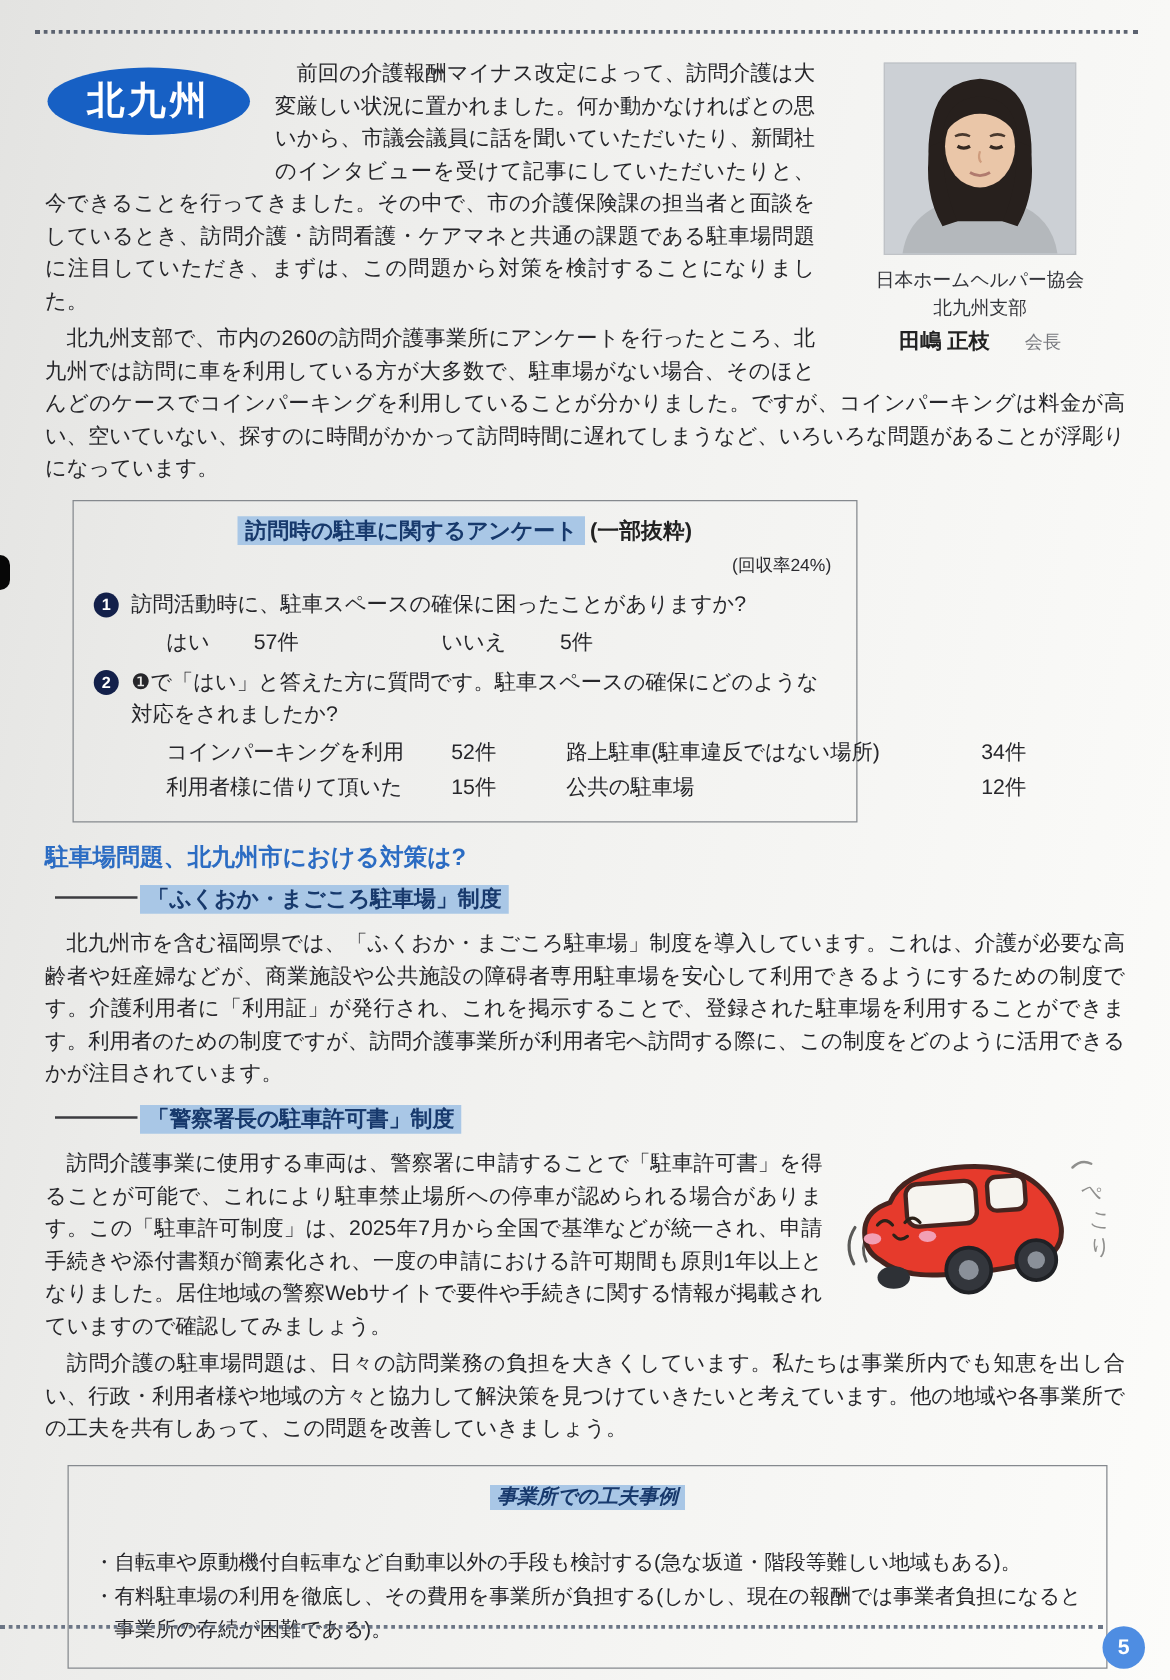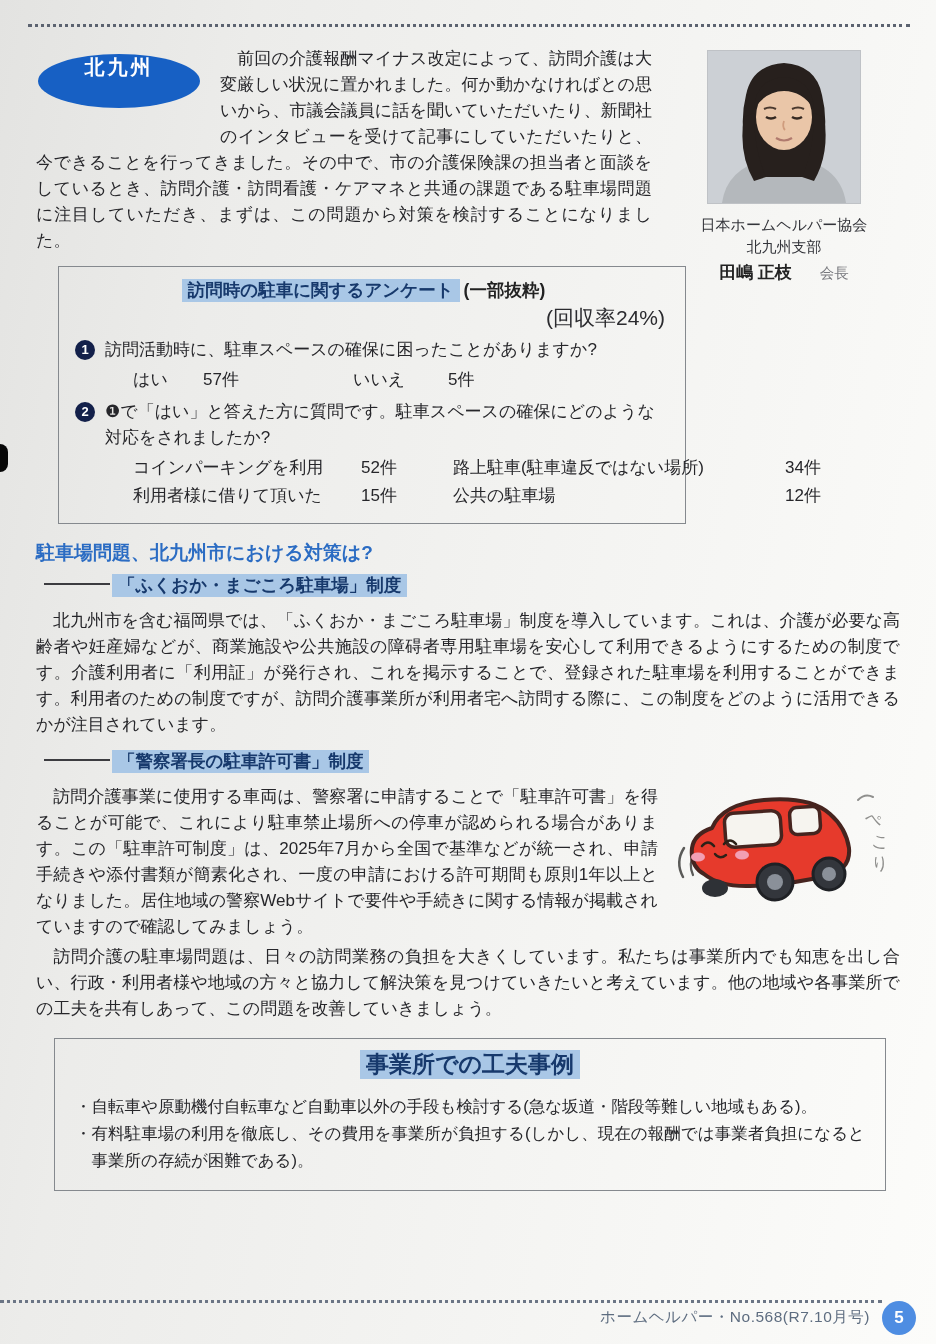--- a/index.html
+++ b/index.html
@@ -9,51 +9,51 @@
           background:linear-gradient(100deg,#e3e3e1 0%,#ececea 22%,#f3f3f1 55%,#f9f9f7 85%,#fcfcfa 100%);
           color:#26262a; }
   .dotline { height:0; border-top:3px dotted #5c6370; }
   .dotline.top { position:absolute; top:24px; left:28px; right:26px; }
   .dotline.bottom { position:absolute; top:1300px; left:0; right:54px; border-color:#6b7585; }
   .scan-mark { position:absolute; left:0; top:444px; width:8px; height:28px; background:#070707; border-radius:0 10px 10px 0; }
 
   .content { position:absolute; top:46px; left:36px; width:864px; font-size:17px; line-height:26px; }
 
   .badge { float:left; width:162px; height:54px; background:#1760c4; border-radius:50%;
-           color:#ffffff; font-size:20px; font-weight:bold; letter-spacing:3px;
-           display:flex; align-items:flex-start; justify-content:center; margin:8px 20px 28px 2px; }
+           color:#ffffff; font-size:30px; font-weight:bold; letter-spacing:3px;
+           display:flex; align-items:center; justify-content:center; margin:8px 20px 28px 2px; }
 
   .portrait-block { float:right; width:232px; margin:0 0 8px 16px; text-align:center; }
   .portrait-frame { width:154px; height:154px; margin:4px auto 10px; background:#ccd0d5; border:1px solid #bfc2c6; overflow:hidden; }
   .cap { font-size:15px; line-height:22px; color:#33343a; }
   .cap-name-row { margin-top:2px; font-size:15px; }
   .cap-name { font-weight:bold; font-size:17px; color:#222; }
   .cap-title { color:#77787d; font-size:14.5px; margin-left:28px; }
 
   .para { text-align:justify; margin-bottom:4px; }
 
   .survey-box { clear:left; border:1.5px solid #85898e; width:628px; margin:12px 0 16px 22px; padding:10px 16px 14px; }
   .survey-title-row { text-align:center; font-size:17.5px; }
   .hl { background:#a9c7e6; color:#17396c; font-weight:bold; padding:1px 6px 2px; }
   .title-note { font-weight:bold; color:#222; margin-left:4px; }
-  .survey-rate { text-align:right; font-size:21px; padding-right:4px; margin-top:2px; color:#2b2b2f; }
+  .survey-rate { text-align:right; font-size:14px; padding-right:4px; margin-top:2px; color:#2b2b2f; }
   .q-row { margin-top:6px; display:flex; align-items:flex-start; gap:10px; }
   .circle-num { flex:0 0 auto; width:20px; height:20px; border-radius:50%; background:#13204a; color:#fff;
                 font-size:13px; font-weight:bold; display:inline-flex; align-items:center; justify-content:center; margin-top:3px; }
   .ans1 { display:grid; grid-template-columns:70px 150px 95px 80px; padding-left:58px; margin-top:4px; }
   .ans2 { display:grid; grid-template-columns:228px 92px 332px 60px; padding-left:58px; margin-top:4px; row-gap:2px; }
 
   .sec-heading { clear:both; color:#2b6cc3; font-weight:bold; font-size:19px; margin:14px 0 6px; }
   .sub-heading { margin:2px 0 10px 8px; font-size:17.5px; }
   .dash { display:inline-block; width:66px; border-top:2.5px solid #3c3c40; vertical-align:middle; margin-right:2px; position:relative; top:-2px; }
 
   .car-float { float:right; width:232px; margin:2px 0 0 10px; }
 
   .tips-box { clear:both; border:1.5px solid #85898e; width:832px; margin:16px 0 0 18px; padding:12px 20px 16px; font-size:16.5px; }
-  .tips-title-row { text-align:center; margin-bottom:16px; font-size:23px; }
+  .tips-title-row { text-align:center; margin-bottom:26px; font-size:16px;font-style:italic; }
   .tips-list > div { padding-left:1em; text-indent:-1em; line-height:27px; text-align:justify; }
 
   .footer-issue { position:absolute; top:1307px; right:66px; font-size:15.5px; color:#5e6d80; letter-spacing:0.5px; }
   .page-circle { position:absolute; top:1301px; right:20px; width:34px; height:34px; border-radius:50%; background:#4e8de2;
                  color:#fff; font-size:17px; font-weight:bold; display:flex; align-items:center; justify-content:center; }
 </style>
 </head>
 <body>
 
 <div class="page">
@@ -86,20 +86,21 @@
         </svg>
       </div>
       <div class="cap">日本ホームヘルパー協会</div>
       <div class="cap">北九州支部</div>
       <div class="cap-name-row">
         <span class="cap-name">田嶋 正枝</span><span class="cap-title">会長</span>
       </div>
     </div>
 
     <p class="para">　前回の介護報酬マイナス改定によって、訪問介護は大変厳しい状況に置かれました。何か動かなければとの思いから、市議会議員に話を聞いていただいたり、新聞社のインタビューを受けて記事にしていただいたりと、今できることを行ってきました。その中で、市の介護保険課の担当者と面談をしているとき、訪問介護・訪問看護・ケアマネと共通の課題である駐車場問題に注目していただき、まずは、この問題から対策を検討することになりました。</p>
+    <p class="para">　北九州支部で、市内の260の訪問介護事業所にアンケートを行ったところ、北九州では訪問に車を利用している方が大多数で、駐車場がない場合、そのほとんどのケースでコインパーキングを利用していることが分かりました。ですが、コインパーキングは料金が高い、空いていない、探すのに時間がかかって訪問時間に遅れてしまうなど、いろいろな問題があることが浮彫りになっています。</p>
 
     <div class="survey-box">
       <div class="survey-title-row">
         <span class="hl">訪問時の駐車に関するアンケート</span><span class="title-note">(一部抜粋)</span>
       </div>
       <div class="survey-rate">(回収率24%)</div>
       <div class="q-row">
         <span class="circle-num">1</span>
         <span>訪問活動時に、駐車スペースの確保に困ったことがありますか?</span>
       </div>
@@ -172,15 +173,14 @@
       <div class="tips-list">
         <div>・自転車や原動機付自転車など自動車以外の手段も検討する(急な坂道・階段等難しい地域もある)。</div>
         <div>・有料駐車場の利用を徹底し、その費用を事業所が負担する(しかし、現在の報酬では事業者負担になると事業所の存続が困難である)。</div>
 
       </div>
     </div>
 
   </div>
 
   <div class="dotline bottom"></div>
-  <div class="footer-issue">ホームヘルパー・No.568(R7.10月号)</div>
   <div class="page-circle">5</div>
 </div>
 
 </body></html>

